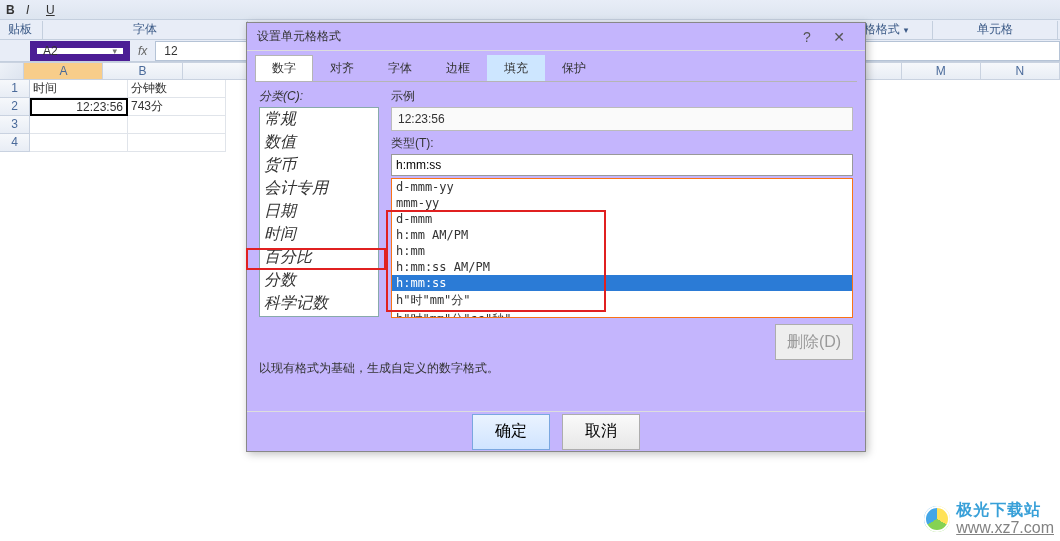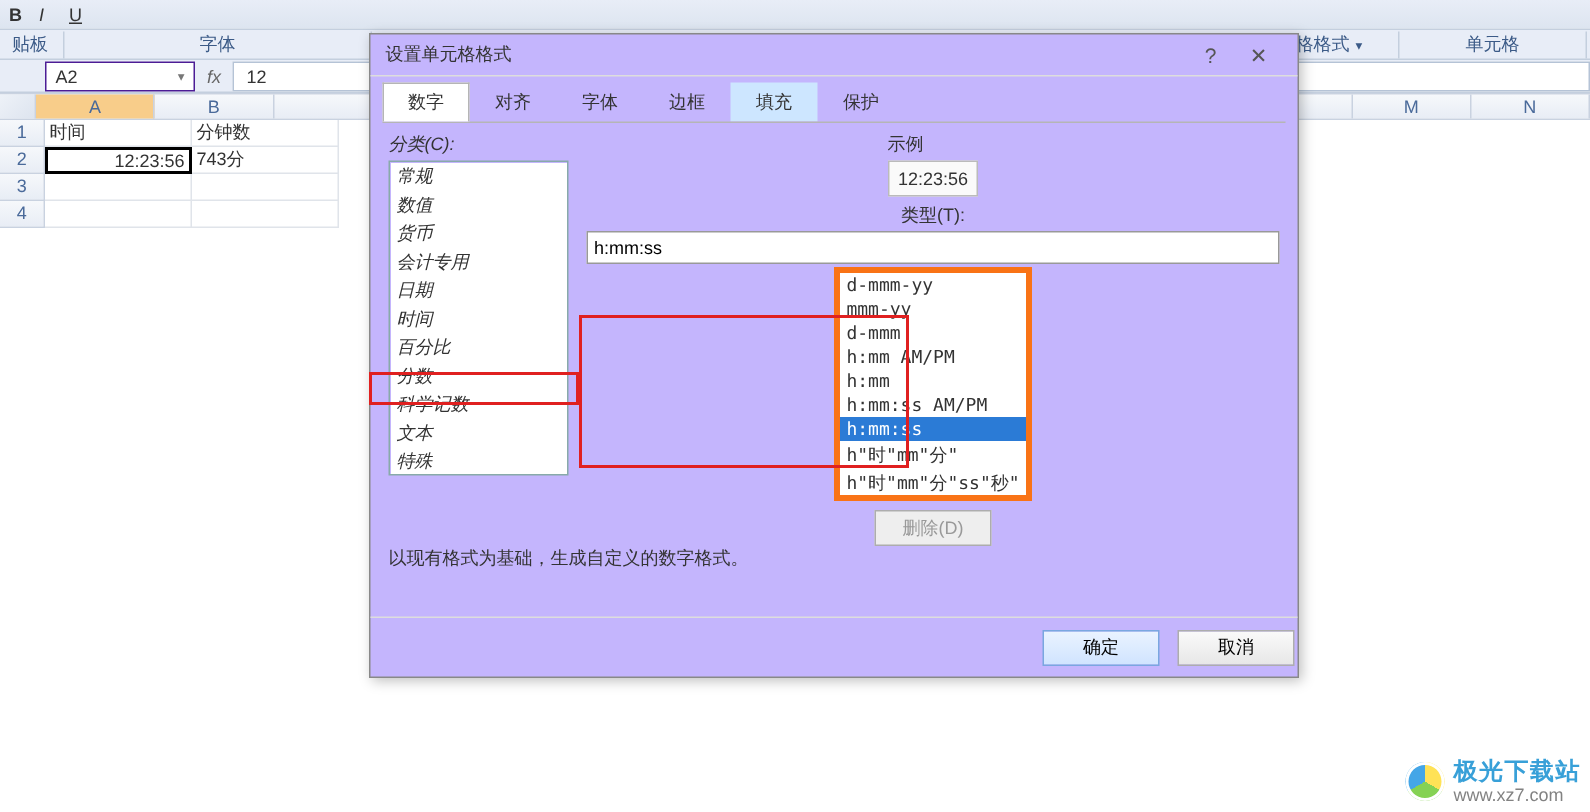--- a/index.html
+++ b/index.html
@@ -10,21 +10,21 @@
   .ribbon .grp { display: flex; align-items: center; gap: 6px; padding: 0 6px; }
   .ribbon .ico { width: 14px; height: 14px; display: inline-block; }
 
   .groupbar { position: absolute; top: 20px; left: 0; right: 0; height: 20px; background: #e8edf7; border-bottom: 1px solid #c4cfde; display: flex; align-items: center; color: #3b5a87; }
   .groupbar .lbl { flex: 0 0 auto; text-align: center; font-size: 12px; padding: 0 4px; }
   .groupbar .spacer { flex: 1; }
   .groupbar .sep { width:1px; height:18px; background:#c4cfde; margin:0 2px; }
 
   
   .fbar { position: absolute; top: 40px; left: 0; right: 0; height: 22px; background: #e8edf7; border-bottom: 1px solid #c4cfde; display: flex; align-items: center; }
-  .namebox { width: 100px; height: 20px; border: 1px solid #4c1d95; background: #fff; margin-left: 30px; display: flex; align-items: center; padding: 0 6px; }
+  .namebox { width: 100px; height: 20px; border: 7px solid #4c1d95; background: #fff; margin-left: 30px; display: flex; align-items: center; padding: 0 6px; }
   .namebox .dd { margin-left: auto; color: #777; font-size: 9px; }
   .fx { margin: 0 8px; font-style: italic; color: #666; }
   .fval { flex: 1; height: 20px; border-left: 1px solid #c4cfde; padding: 0 8px; display:flex; align-items:center; background:#fff; border:1px solid #b5c3d6; }
 
   
   .sheet { position: absolute; top: 62px; left: 0; right: 0; bottom: 0; background: #fff; }
   .colhdr { display: flex; height: 18px; background: linear-gradient(#f6f8fb,#e8edf5); border-bottom: 1px solid #c9d2e0; border-top:1px solid #c9d2e0;}
   .colhdr .corner { width: 30px; border-right: 1px solid #c9d2e0; background: linear-gradient(135deg,#eef2f8,#dde4ef); }
   .colhdr .ch { width: 98px; border-right: 1px solid #c9d2e0; text-align: center; color: #4a6a9a; line-height: 17px; }
   .colhdr .chL { width: 98px; border-right: 1px solid #c9d2e0; text-align:center; color:#4a6a9a; line-height:17px;}
@@ -47,47 +47,47 @@
   .tabs .tab { padding: 4px 16px; border: 1px solid transparent; border-bottom:none; color:#333; cursor:pointer; font-size:12px;}
   .tabs .tab.active { border-color: #b5b5b5; background:#fff; position:relative; }
   .tabs .tab.sel-blue { background:#cde6ff; }
   .tabline { height:1px; background:#b5b5b5; margin:0 8px; }
 
   .dlg-body { flex:1; padding: 6px 12px; display:flex; flex-direction:column; }
   .twocol { display:flex; gap:12px; }
   .catcol { width: 120px; font-style: italic; }
   .catcol label, .rightcol label { display:block; margin-bottom:2px; }
   .catlist { border:1px solid #8aa; height: 210px; overflow:auto; background:#fff; position:relative;}
-  .catlist .item { padding: 1px 4px; font-size:12px; cursor:pointer;}
-
-  .rightcol { flex:1; display:flex; flex-direction:column;align-items:center;}
+  .catlist .item { padding: 1px 4px; font-size:16px; cursor:pointer;}
+
+  .rightcol { flex:1; display:flex; flex-direction:column;}
   .sample { margin-bottom:4px;}
   .sample-box { border:1px solid #bbb; padding:4px 6px; height:24px; display:flex; align-items:center; background:#fafafa;}
   .type-in { width:100%; height:22px; border:1px solid #999; padding:0 4px; font-size:12px; margin-bottom:2px;}
-  .fmtlist { border:4px solid #f97316; height:156px; overflow:auto; background:#fff; position:relative;}
+  .fmtlist { border:1px solid #f97316; height:140px; overflow:auto; background:#fff; position:relative;}
   .fmtlist .fitem { padding:1px 4px; font-size:12px; font-family: SimSun, monospace; cursor:pointer;}
   .fmtlist .fitem.sel { background:#2b7bd6; color:#fff; }
 
   .delrow { display:flex; justify-content:flex-end; margin-top:6px;}
-  .btn { min-width:78px; height:24px; border:1px solid #adadad; background:linear-gradient(#fafafa,#e7e7e7); padding:0 10px; cursor:pointer; font-size:12px;}
+  .btn { min-width:78px; height:36px; border:1px solid #adadad; background:linear-gradient(#fafafa,#e7e7e7); padding:0 10px; cursor:pointer; font-size:16px;}
   .btn[disabled]{ color:#999; background:#eee; }
 
   .hint { margin-top:0; color:#333; }
 
-  .dlg-foot { height:40px; display:flex; align-items:center; justify-content:flex-end; gap:12px; padding:0 2px; border-top:1px solid #ddd;}
+  .dlg-foot { height:40px; display:flex; align-items:center; justify-content:center; gap:12px; padding:0 2px; border-top:1px solid #ddd;}
   .btn-primary { background: linear-gradient(#eaf3ff,#d0e4ff); border-color:#7aa7e0;}
 
   
   .redbox { position:absolute; border:2px solid #e02020; pointer-events:none; }
 
   
   .wm { position:absolute; right:6px; bottom:4px; display:flex; align-items:center; gap:6px; opacity:.95;}
   .wm .logo { width:26px; height:26px; border-radius:50%; background: conic-gradient(#ffe14d 0 120deg,#7fd04a 120deg 240deg,#3aa2e6 240deg 360deg); box-shadow:0 0 0 2px #fff inset;}
   .wm .txt1 { color:#2e9bd6; font-size:16px; font-weight:bold; letter-spacing:1px;}
-  .wm .txt2 { color:#7c7c7c; font-size:12px; display:block; margin-top:-2px;}
+  .wm .txt2 { color:#7c7c7c; font-size:16px; display:block; margin-top:-2px;text-decoration:underline;}
 </style>
 </head>
 <body>
 
 <div class="ribbon">
   <div class="grp">
       <span class="ico" style="font-weight:bold">B</span>
       <span class="ico" style="font-style:italic">I</span>
       <span class="ico" style="text-decoration:underline">U</span>
     </div>

